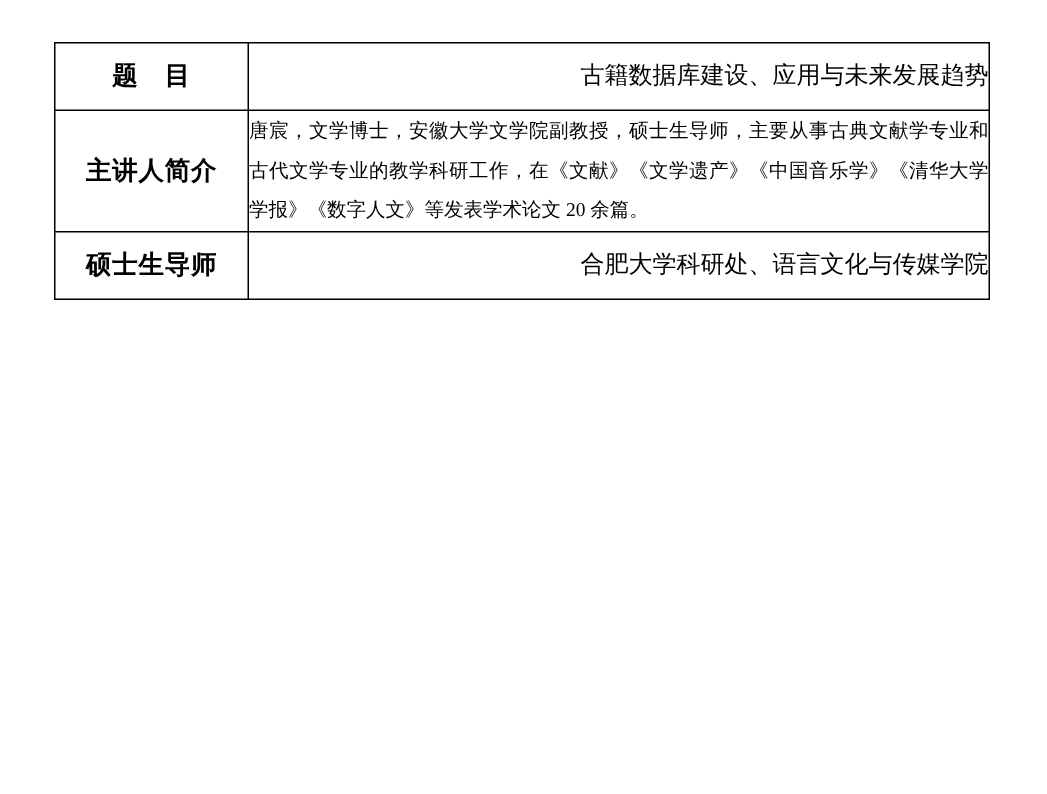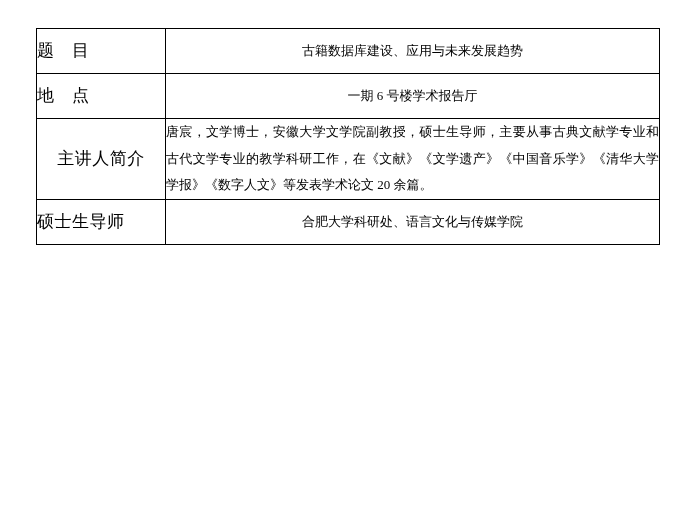--- a/index.html
+++ b/index.html
@@ -28,67 +28,64 @@
     border-collapse: collapse;
     table-layout: fixed;
   }
   table.info-table td {
     border: 1px solid #000000;
     vertical-align: middle;
     padding: 0;
   }
   td.label {
     width: 128px;
+    text-align: center;
     font-size: 17px;
-    font-weight: normal;
+    font-weight: bold;
     letter-spacing: 0.5px;
     padding: 8px 4px;
     line-height: 1.6;
   }
   td.value {
-    text-align: center;
-    font-size: 13px;
+    text-align: right;
+    font-size: 16px;
     padding: 8px 10px;
     line-height: 1.6;
   }
   tr.row-title td,
   tr.row-speaker td,
   tr.row-time td,
   tr.row-place td,
   tr.row-org td {
     height: 44px;
   }
   td.bio-label {
     text-align: center;
     font-size: 17px;
-    font-weight: normal;
+    font-weight: bold;
     letter-spacing: 0.5px;
   }
   td.bio-value {
     text-align: justify;
     text-justify: inter-ideograph;
     font-size: 13px;
     line-height: 2.05;
     padding: 14px 12px 14px 10px;
   }
 </style>
 </head>
 <body>
 
 <div class="page">
   <table class="info-table">
     <tbody>
       <tr class="row-title">
         <td class="label">题　目</td>
         <td class="value">古籍数据库建设、应用与未来发展趋势</td>
       </tr>
-      <tr class="row-place">
-        <td class="label">地　点</td>
-        <td class="value">一期 6 号楼学术报告厅</td>
-      </tr>
       <tr class="row-bio">
         <td class="label bio-label">主讲人简介</td>
         <td class="value bio-value">唐宸，文学博士，安徽大学文学院副教授，硕士生导师，主要从事古典文献学专业和古代文学专业的教学科研工作，在《文献》《文学遗产》《中国音乐学》《清华大学学报》《数字人文》等发表学术论文 20 余篇。</td>
       </tr>
       <tr class="row-org">
         <td class="label">硕士生导师</td>
         <td class="value">合肥大学科研处、语言文化与传媒学院</td>
       </tr>
     </tbody>
   </table>

